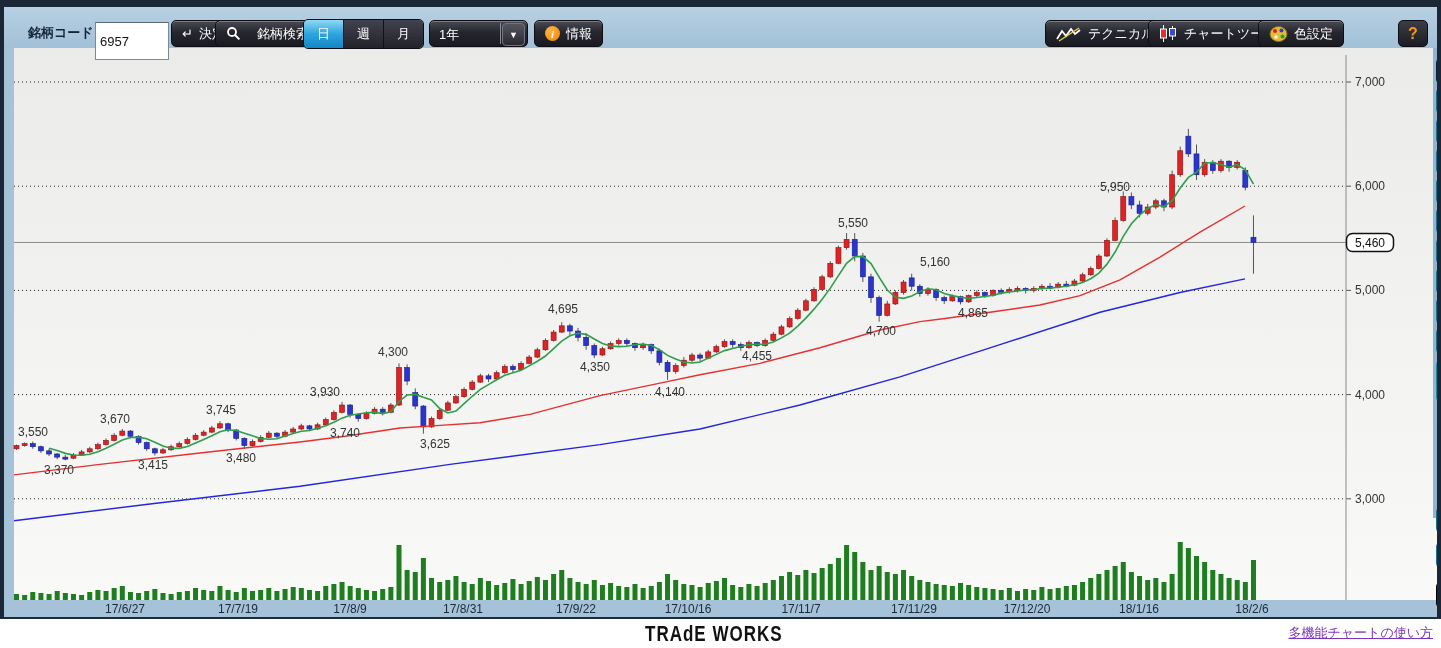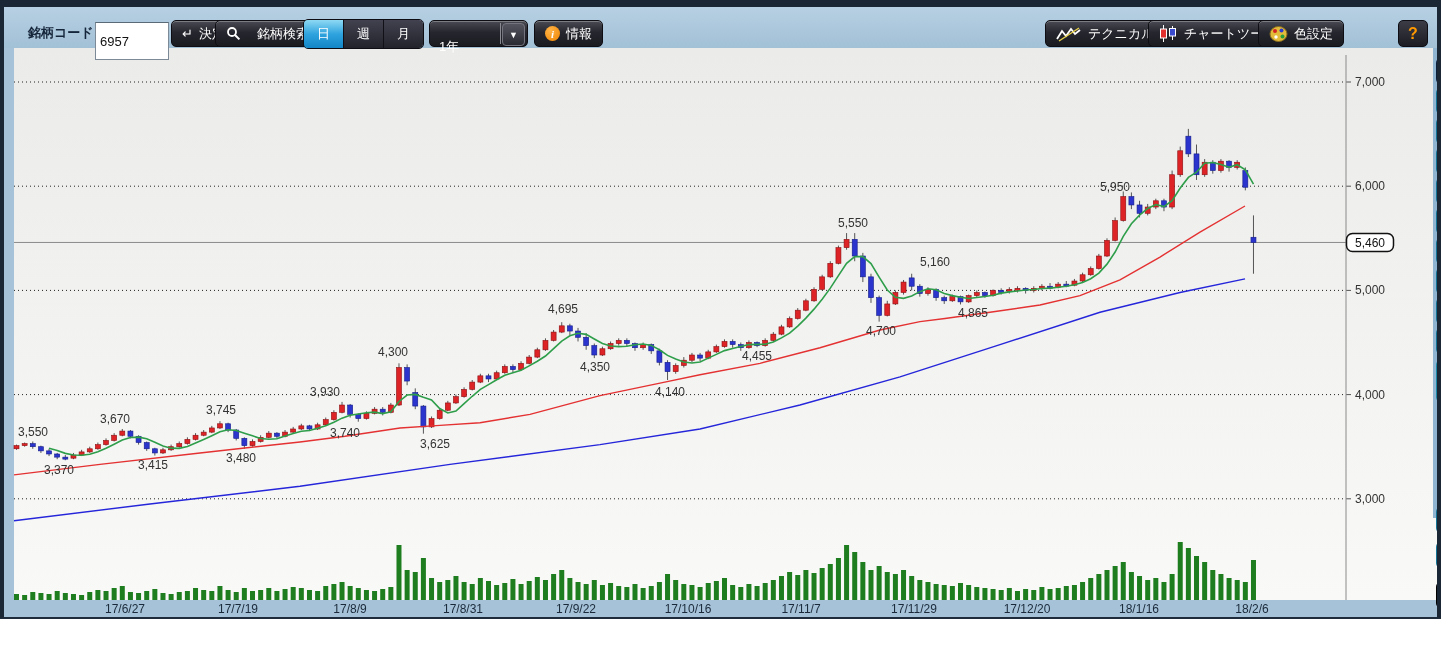--- a/index.html
+++ b/index.html
@@ -24,21 +24,21 @@
     box-shadow:inset 0 1px 0 rgba(255,255,255,.28);white-space:nowrap;}
   #tabs{position:absolute;left:299px;top:12px;height:28px;display:flex;border:1px solid #0d0d13;
     border-radius:5px;overflow:hidden;box-shadow:inset 0 1px 0 rgba(255,255,255,.25);}
   .tab{width:39px;display:flex;align-items:center;justify-content:center;font-size:13px;color:#fff;
     background:linear-gradient(#424250,#23232b);border-right:1px solid #101016;cursor:pointer;}
   .tab:last-child{border-right:none;}
   .tab.sel{background:linear-gradient(#8ed9f4,#2fa3de 50%,#1387c7);}
   #range-select{position:absolute;left:425px;top:13px;width:99px;height:27px;box-sizing:border-box;
     background:linear-gradient(#4a4a54,#26262e 45%,#1a1a21);border:1px solid #0d0d13;border-radius:5px;
     color:#fff;font-size:13px;cursor:pointer;box-shadow:inset 0 1px 0 rgba(255,255,255,.28);}
-  #range-select .val{position:absolute;left:9px;top:17px;}
+  #range-select .val{position:absolute;left:9px;top:5px;}
   #range-select .sep{position:absolute;right:26px;top:2px;width:1px;height:21px;background:#8a8a92;}
   #range-arrow{position:absolute;right:2px;top:2px;width:21px;height:21px;border:1px solid #74747e;
     border-radius:4px;background:linear-gradient(#55555f,#2a2a33);color:#fff;font-size:9px;
     display:flex;align-items:center;justify-content:center;}
   .icircle{width:15px;height:15px;border-radius:50%;background:radial-gradient(circle at 35% 30%,#ffb347,#ef8400);
     color:#fff;font-weight:bold;font-size:11px;display:flex;align-items:center;justify-content:center;
     font-family:"Liberation Serif",serif;font-style:italic;}
   #help-btn{position:absolute;left:1394px;top:13px;width:30px;height:27px;box-sizing:border-box;
     background:linear-gradient(#3c3c46,#1c1c23);border:1px solid #0d0d13;border-radius:5px;
     color:#f90;font-weight:bold;font-size:16px;display:flex;align-items:center;justify-content:center;cursor:pointer;}
@@ -751,14 +751,18 @@
         <rect x="5" y="5" width="6" height="12" fill="#e03030" stroke="#7a0c0c" stroke-width="0.7"></rect>
         <circle cx="17" cy="15" r="5" fill="none" stroke="#fff" stroke-width="1.5"></circle>
         <line x1="14.5" y1="15" x2="19.5" y2="15" stroke="#fff" stroke-width="1.5"></line>
       </svg>
     </div>
     <div class="sbtn" id="reload-btn" style="top:533px;">
       <span>↻</span>
     </div>
   </div>
 
+  <div id="footer">
+    <span id="logo">TRAdE WORKS</span>
+    <a id="help-link">多機能チャートの使い方</a>
+  </div>
 
 </div>
 
 </body></html>

